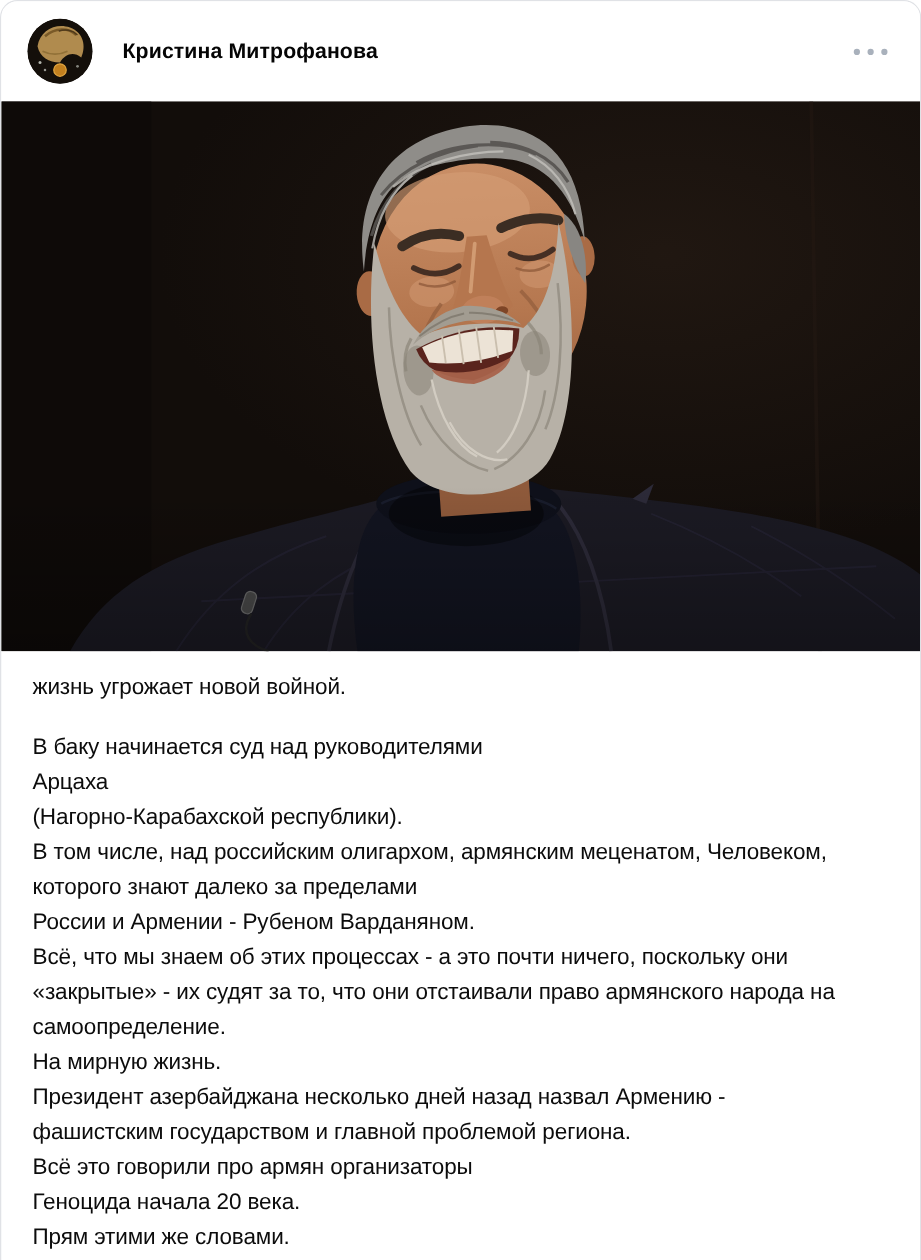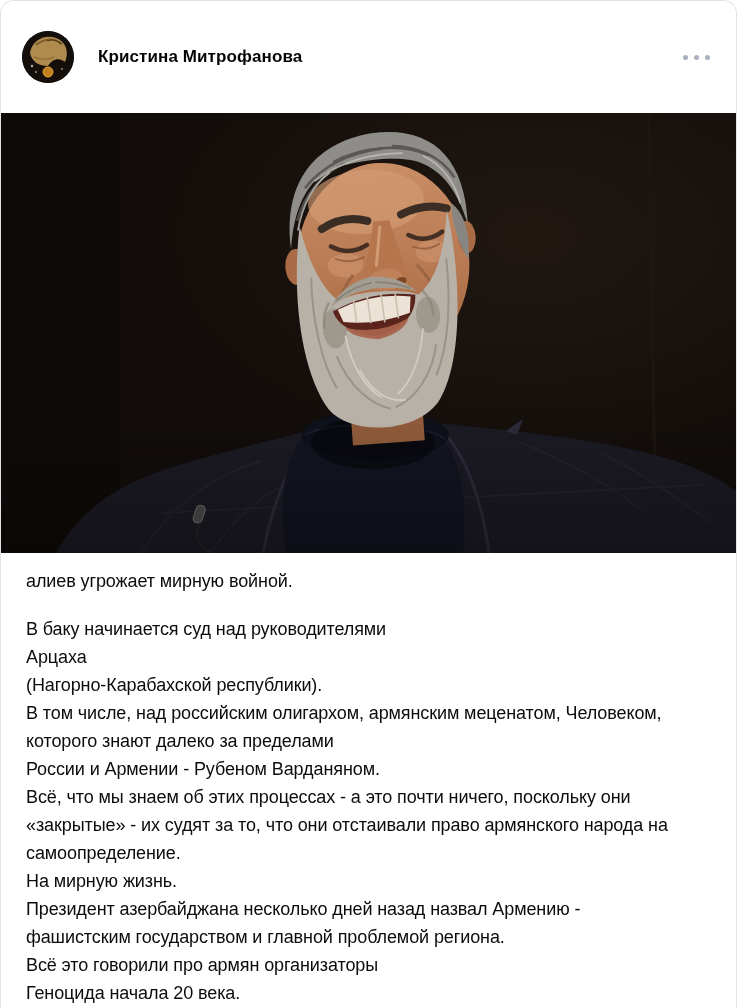--- a/index.html
+++ b/index.html
@@ -3,21 +3,21 @@
 <meta charset="utf-8">
 <style>
   html,body{margin:0;padding:0;background:#ffffff;}
   body{font-family:"Liberation Sans",sans-serif;-webkit-font-smoothing:antialiased;}
   .card{
     width:737px;height:1008px;box-sizing:border-box;background:#fff;
     border:1px solid #e0e2e6;border-bottom:none;border-radius:14px 14px 0 0;
     overflow:hidden;margin:0 auto;
   }
   .post-header{
-    height:112px;display:flex;align-items:center;
+    height:80px;display:flex;align-items:center;
     padding:0 24px 0 21px;box-sizing:border-box;background:#fff;
   }
   .avatar{
     width:52px;height:52px;border-radius:50%;overflow:hidden;flex:0 0 auto;
     background:#140f0a;cursor:pointer;
   }
   .avatar svg{display:block;}
   .author{
     margin-left:24px;font-size:17px;font-weight:700;color:#050505;
     letter-spacing:.1px;cursor:pointer;
@@ -187,21 +187,21 @@
 
         <path d="M326 186 Q318 198 320 212" stroke="#8a8478" stroke-width="2.5" fill="none" opacity="0.7"></path>
         <path d="M420 180 Q430 192 429 206" stroke="#8a8478" stroke-width="2.5" fill="none" opacity="0.7"></path>
       </g>
 
       <rect x="0" y="0" width="737" height="440" fill="url(#vignette)"></rect>
     </svg>
   </div>
 
   <div class="post-text">
-      <p class="post-paragraph">алиев угрожает мирную войной.</p>
+      <p class="post-paragraph">жизнь угрожает новой войной.</p>
       <p class="post-paragraph">В баку начинается суд над руководителями
 Арцаха
 (Нагорно-Карабахской республики).
 В том числе, над российским олигархом, армянским меценатом, Человеком,
 которого знают далеко за пределами
 России и Армении - Рубеном Варданяном.
 Всё, что мы знаем об этих процессах - а это почти ничего, поскольку они
 «закрытые» - их судят за то, что они отстаивали право армянского народа на
 самоопределение.
 На мирную жизнь.

